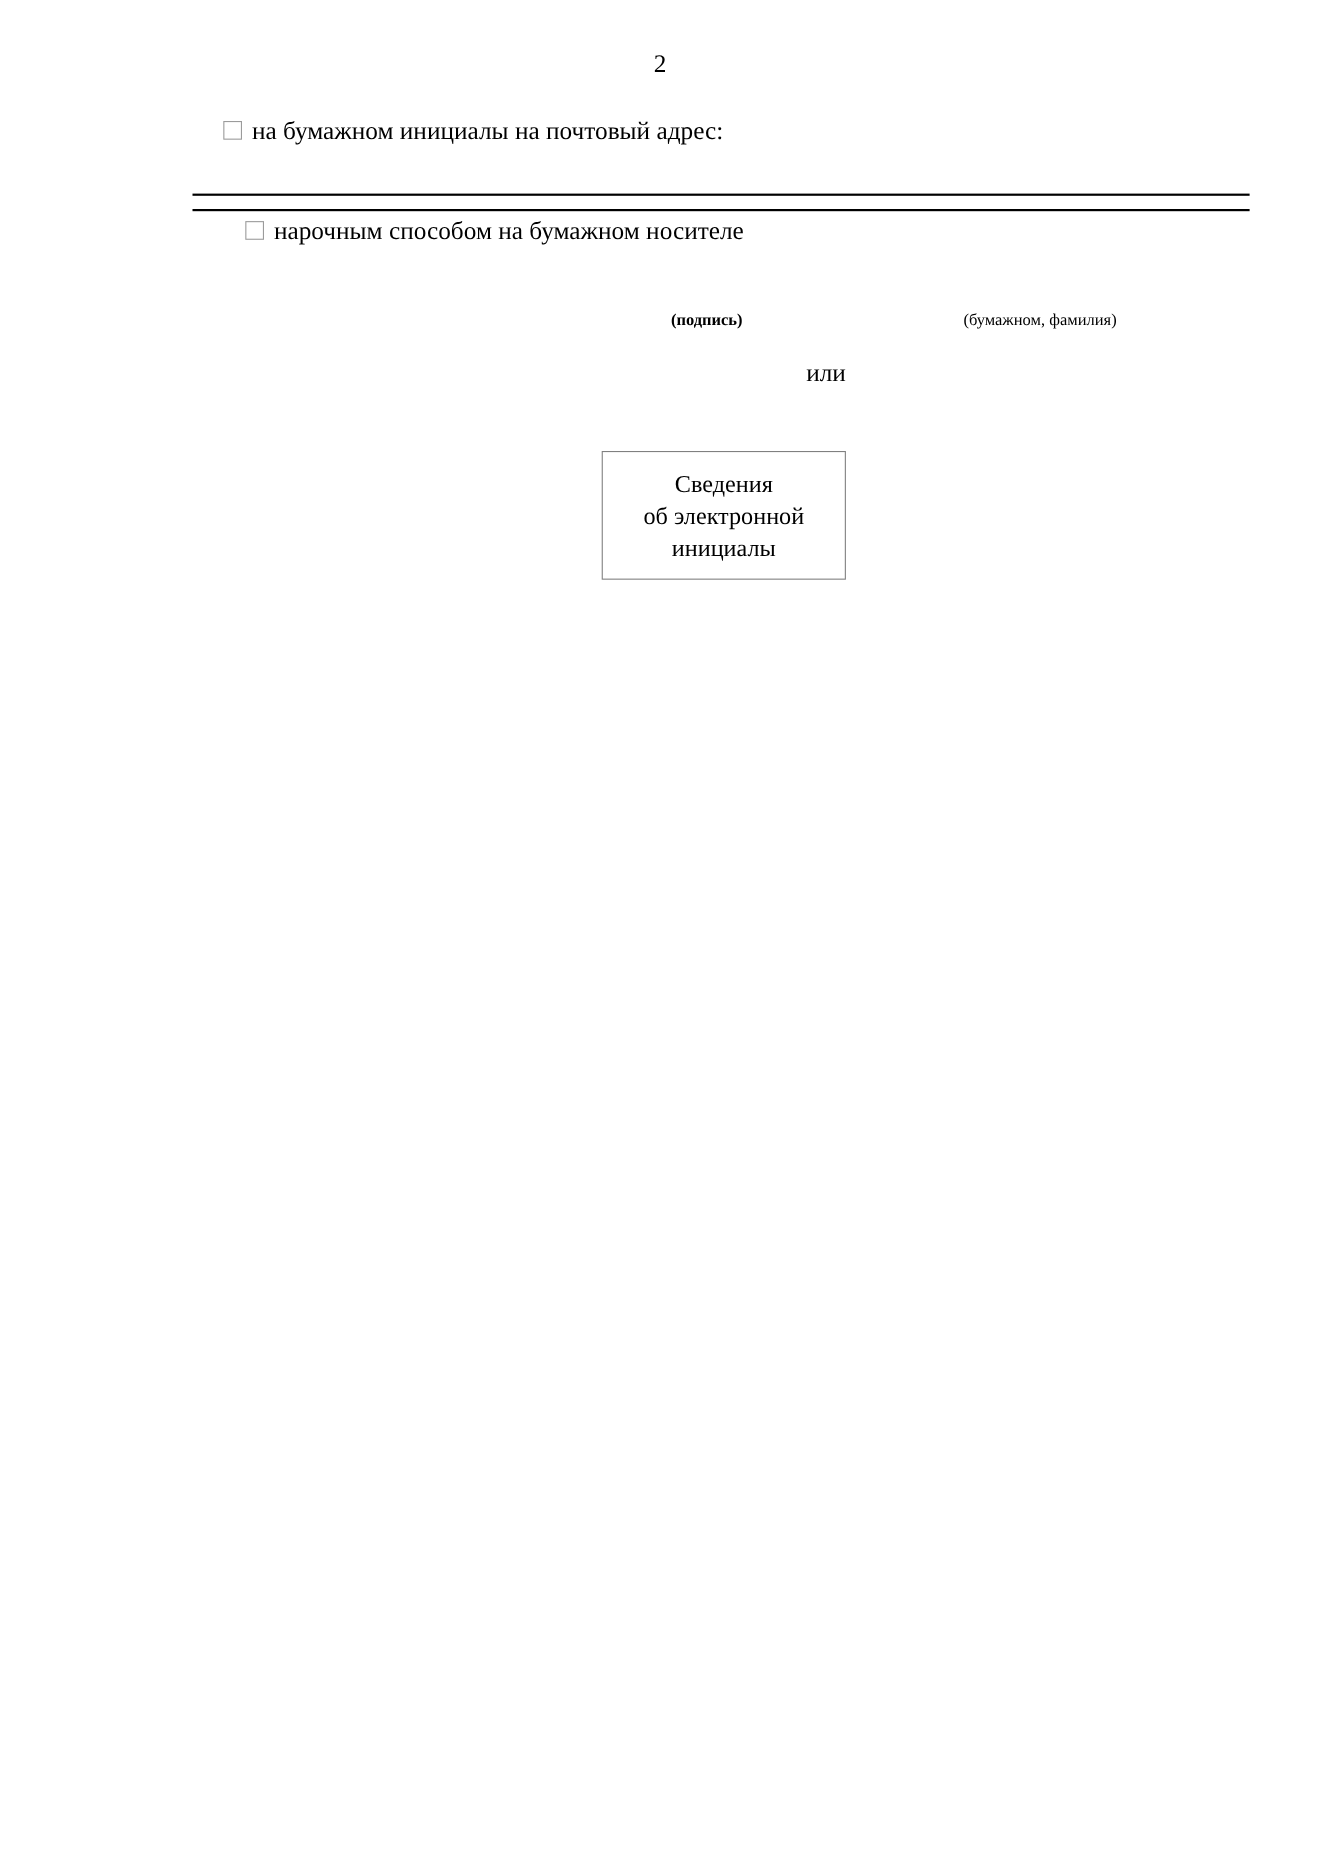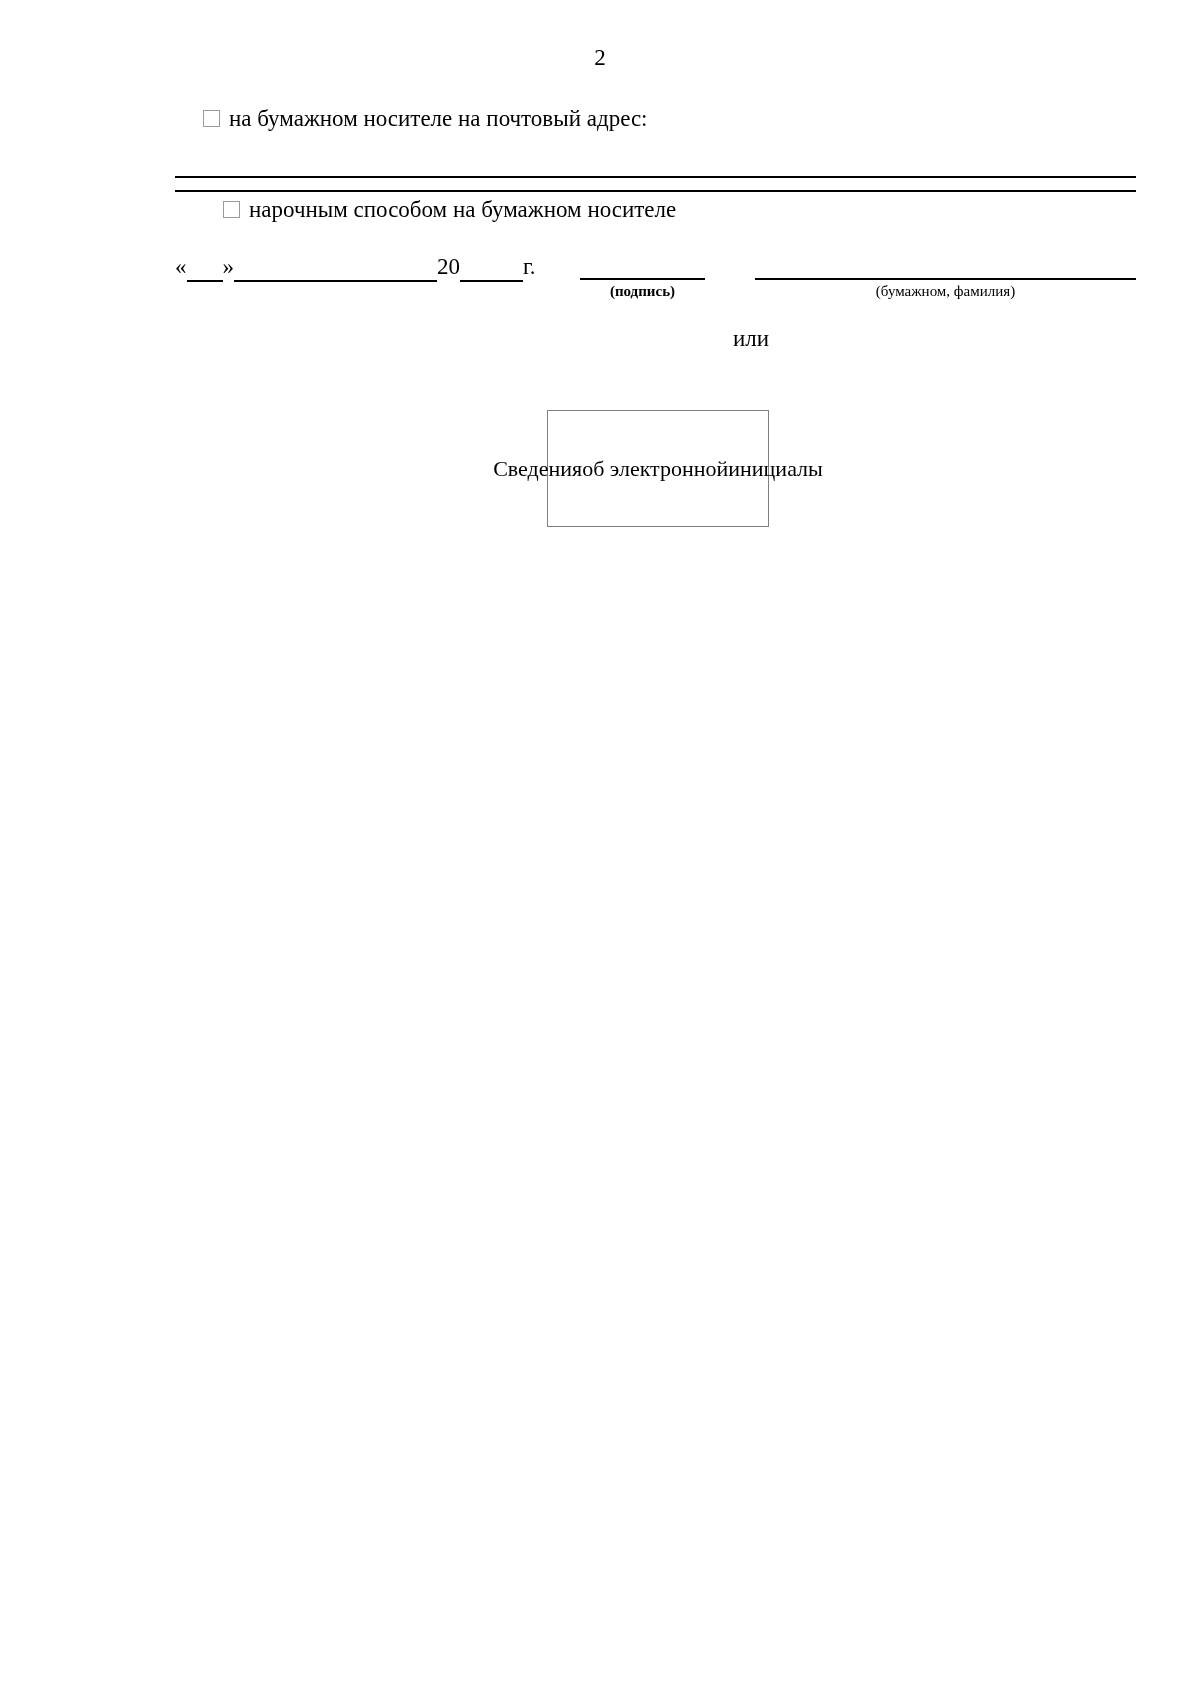--- a/index.html
+++ b/index.html
@@ -125,56 +125,49 @@
   
   .sig-box {
     position: absolute;
     left: 547px;
     top: 410px;
     width: 222px;
     height: 117px;
     border: 1px solid #808080;
     box-sizing: border-box;
     display: flex;
-    flex-direction: row;
+    flex-direction: column;
     align-items: center;
     justify-content: center;
     text-align: center;
     font-size: 22px;
     line-height: 29px;
   }
   .sig-box-line { white-space: nowrap; }
 </style>
 </head>
 <body>
 
 <div class="page">
 
   <div class="page-number">2</div>
 
   <div class="option-row option-row-1">
     <span class="checkbox"></span>
-    <span class="option-label">на бумажном носителе на почтовый адрес:</span>
+    <span class="option-label">на бумажном инициалы на почтовый адрес:</span>
   </div>
 
   <div class="rule rule-1"></div>
   <div class="rule rule-2"></div>
 
   <div class="option-row option-row-2">
     <span class="checkbox"></span>
     <span class="option-label">нарочным способом на бумажном носителе</span>
   </div>
 
-  <div class="sign-row">
-    <span class="date-block">
-      <span>«</span><span class="blank-short bl-day"></span><span>»</span><span class="blank-short bl-month"></span><span>20</span><span class="blank-short bl-year"></span><span>г.</span>
-    </span>
-    <span class="sig-line sig-line-1"></span>
-    <span class="sig-line sig-line-2"></span>
-  </div>
 
   <div class="caption caption-1">(подпись)</div>
   <div class="caption caption-2">(бумажном, фамилия)</div>
 
   <div class="or-text">или</div>
 
   <div class="sig-box">
     <div class="sig-box-line">Сведения</div>
     <div class="sig-box-line">об  электронной</div>
     <div class="sig-box-line">инициалы</div>

